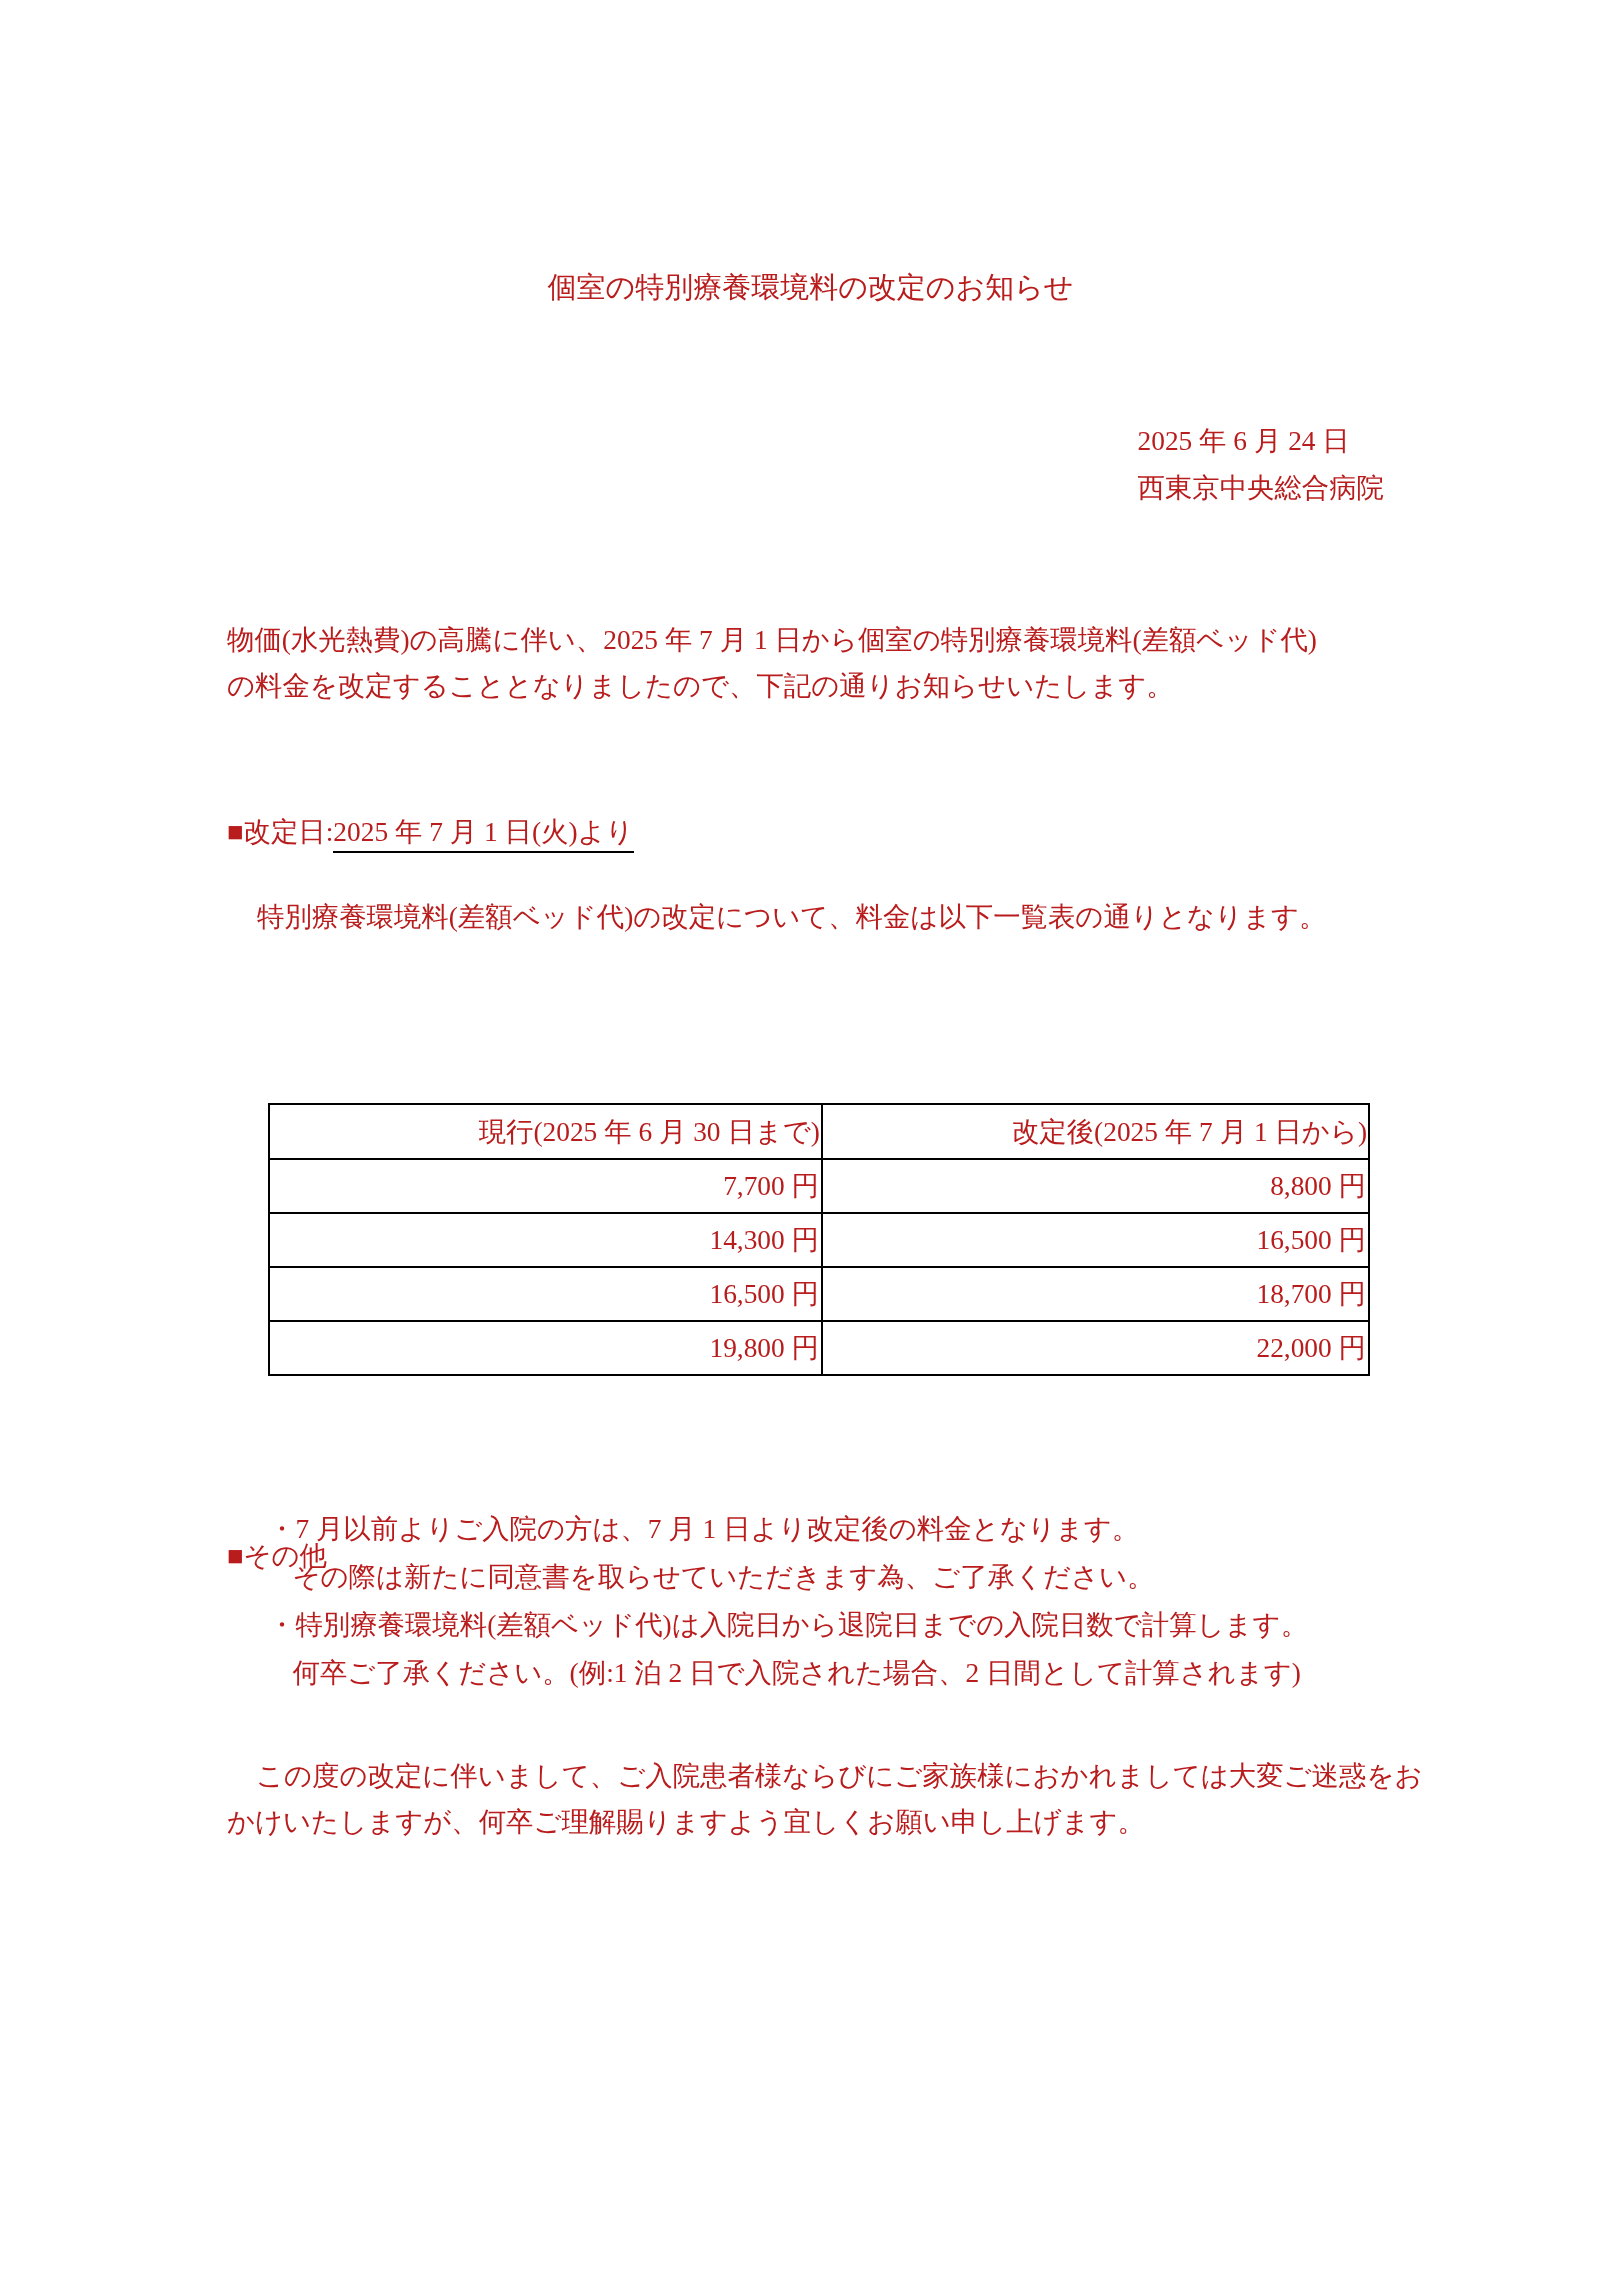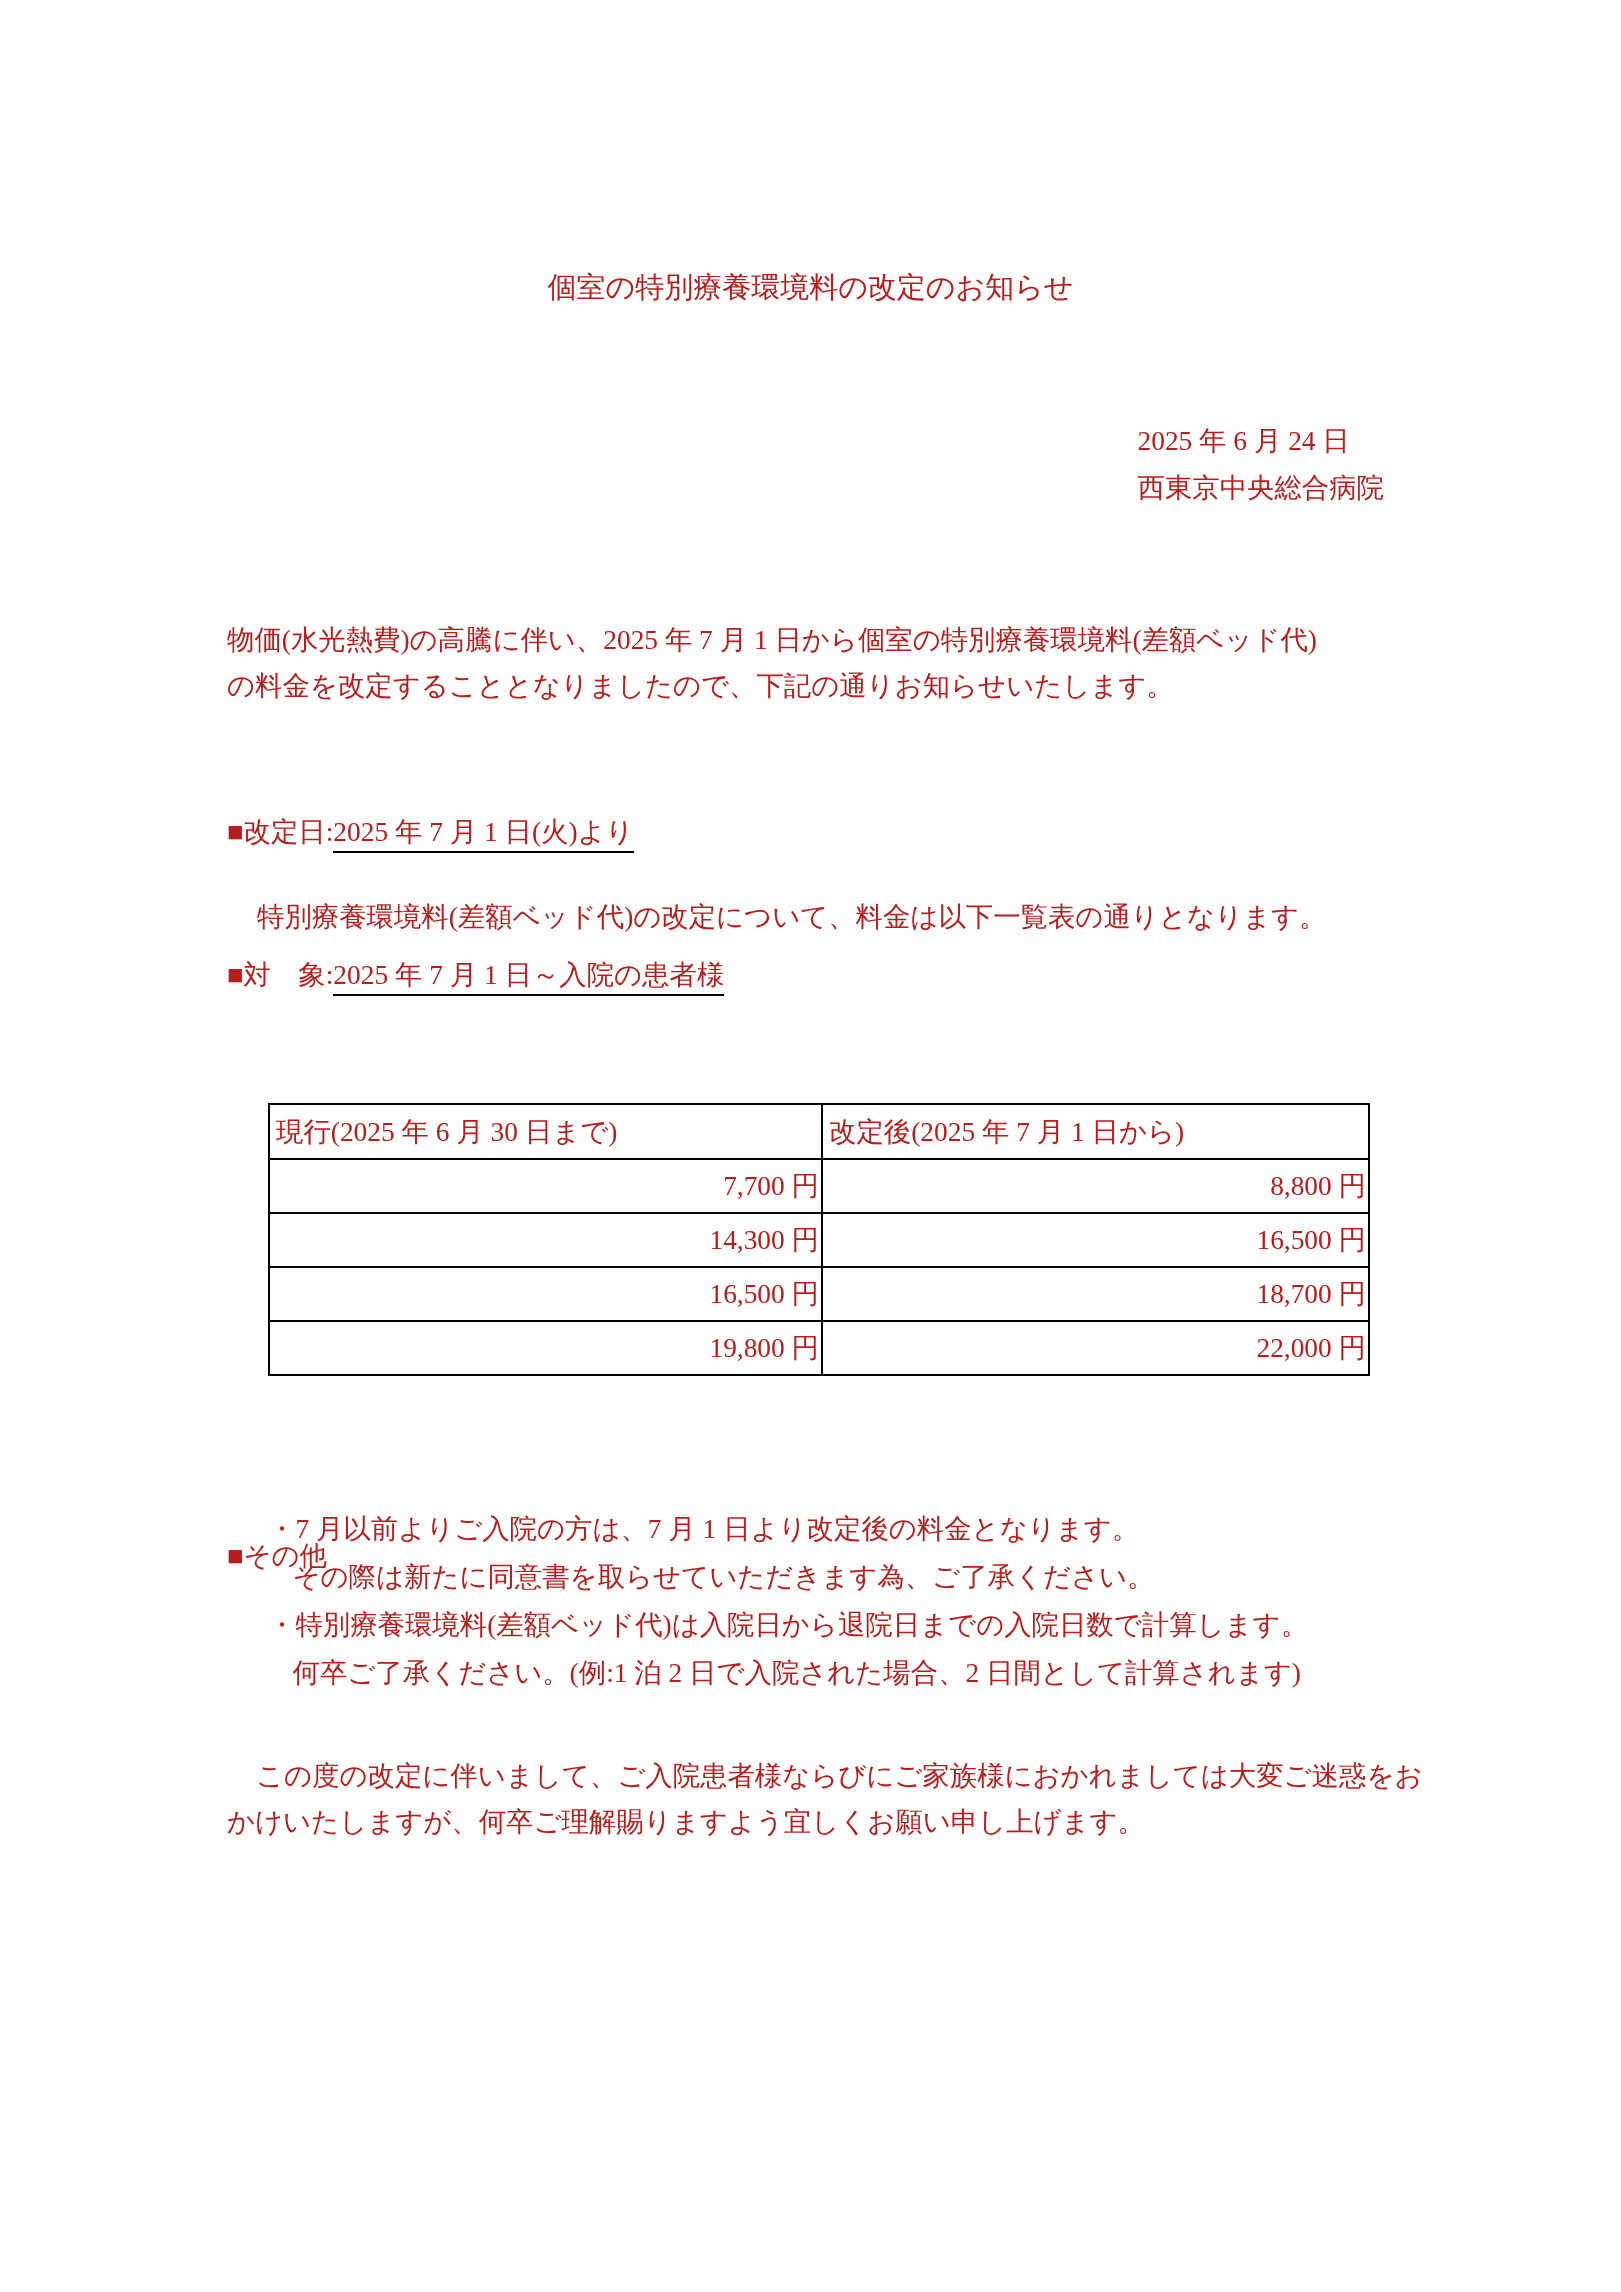--- a/index.html
+++ b/index.html
@@ -45,21 +45,21 @@
     border-collapse: collapse;
     border: 2.9px solid #000;
     table-layout: fixed;
     font-size: 27.4px;
   }
   .price-table th, .price-table td {
     border: 2px solid #000;
     font-weight: normal;
     overflow: hidden;
   }
-  .price-table th { height: 51px; text-align: left; padding-left: 6px; }
+  .price-table th { height: 51px; text-align: right; padding-left: 6px; }
   .price-table td { height: 50px; text-align: right; padding-right: 2px; }
 
   .other-heading { top: 1540px; left: 227px; line-height: 33px; }
   .other-items { top: 1505px; left: 268px; line-height: 48px; }
   .other-items .cont-line { padding-left: 24.5px; }
 
   .closing {
     top: 1753px; left: 227px; width: 1237px;
     line-height: 46px;
   }
@@ -80,23 +80,20 @@
   <div class="abs intro">
     <div>物価(水光熱費)の高騰に伴い、2025 年 7 月 1 日から個室の特別療養環境料(差額ベッド代)</div>
     <div>の料金を改定することとなりましたので、下記の通りお知らせいたします。</div>
   </div>
 
   <div class="abs sec-heading kaitei-heading">
     <span>■改定日:</span><span class="u">2025 年 7 月 1 日(火)より</span>
   </div>
   <div class="abs kaitei-desc">特別療養環境料(差額ベッド代)の改定について、料金は以下一覧表の通りとなります。</div>
 
-  <div class="abs sec-heading taisho-heading">
-    <span>■対　象:</span><span class="u">2025 年 7 月 1 日～入院の患者様</span>
-  </div>
 
   <table class="price-table">
     <colgroup>
       <col style="width: 553px">
       <col style="width: 547px">
     </colgroup>
     <thead>
       <tr>
         <th>現行(2025 年 6 月 30 日まで)</th>
         <th>改定後(2025 年 7 月 1 日から)</th>

